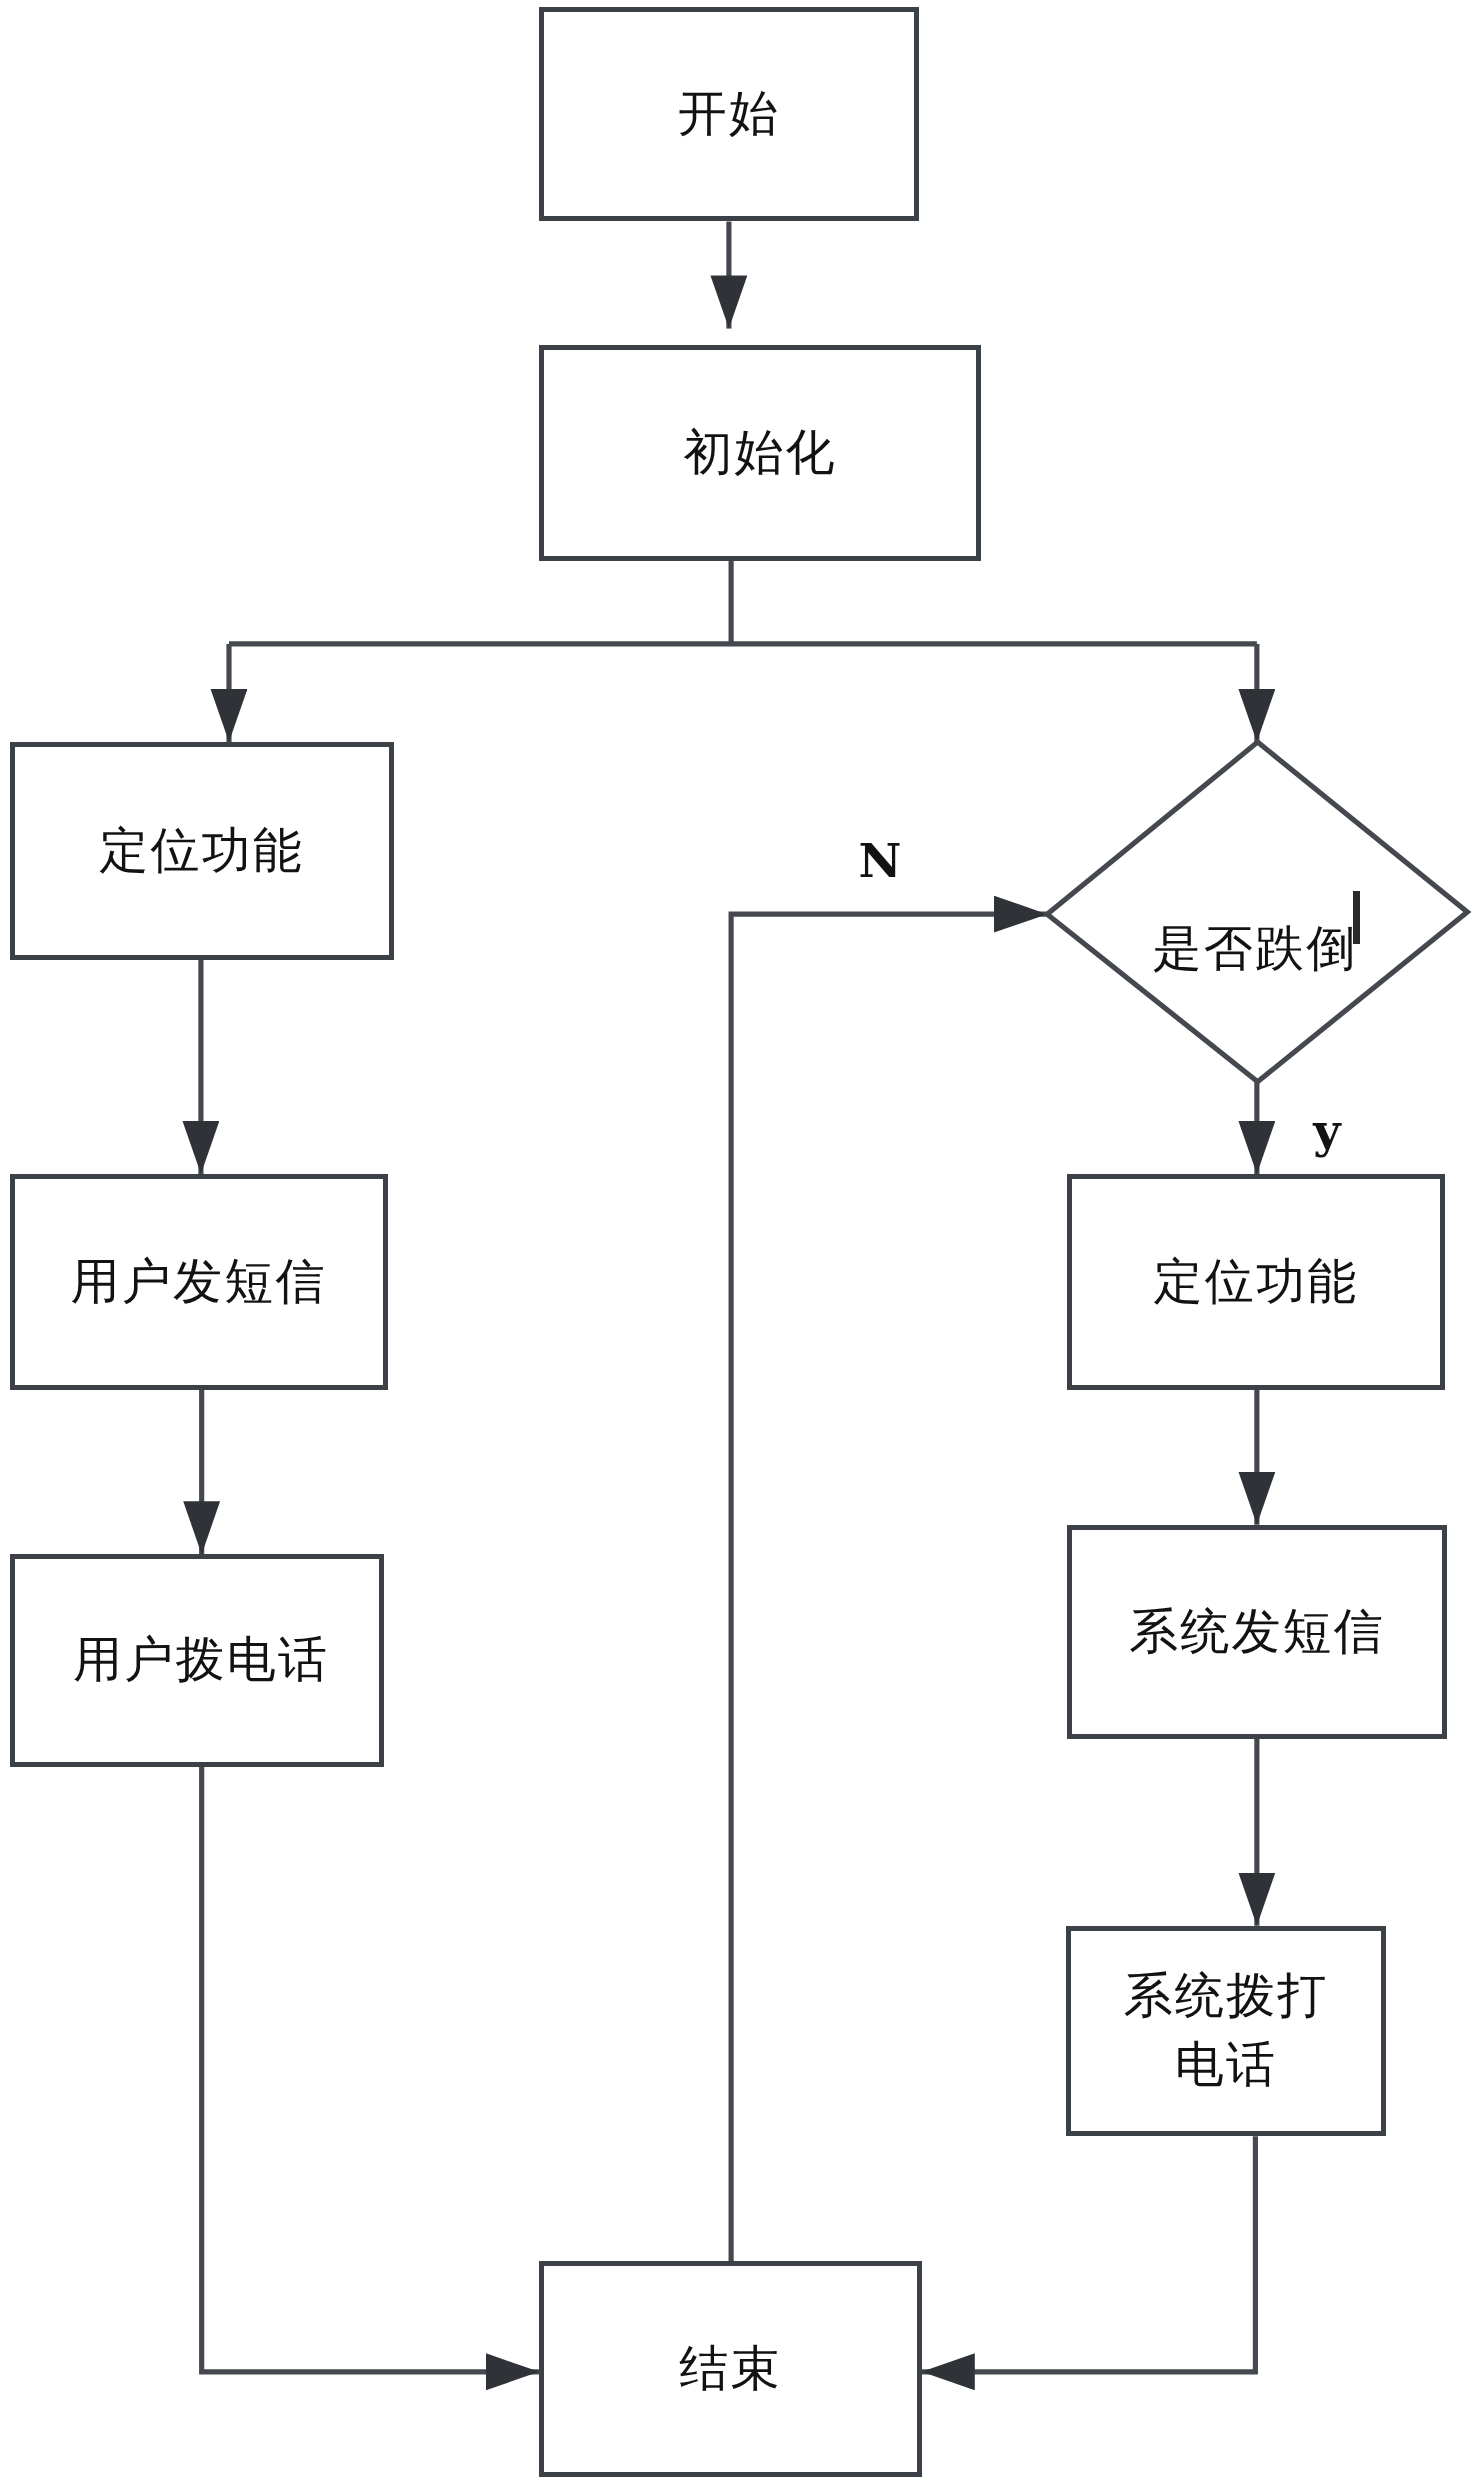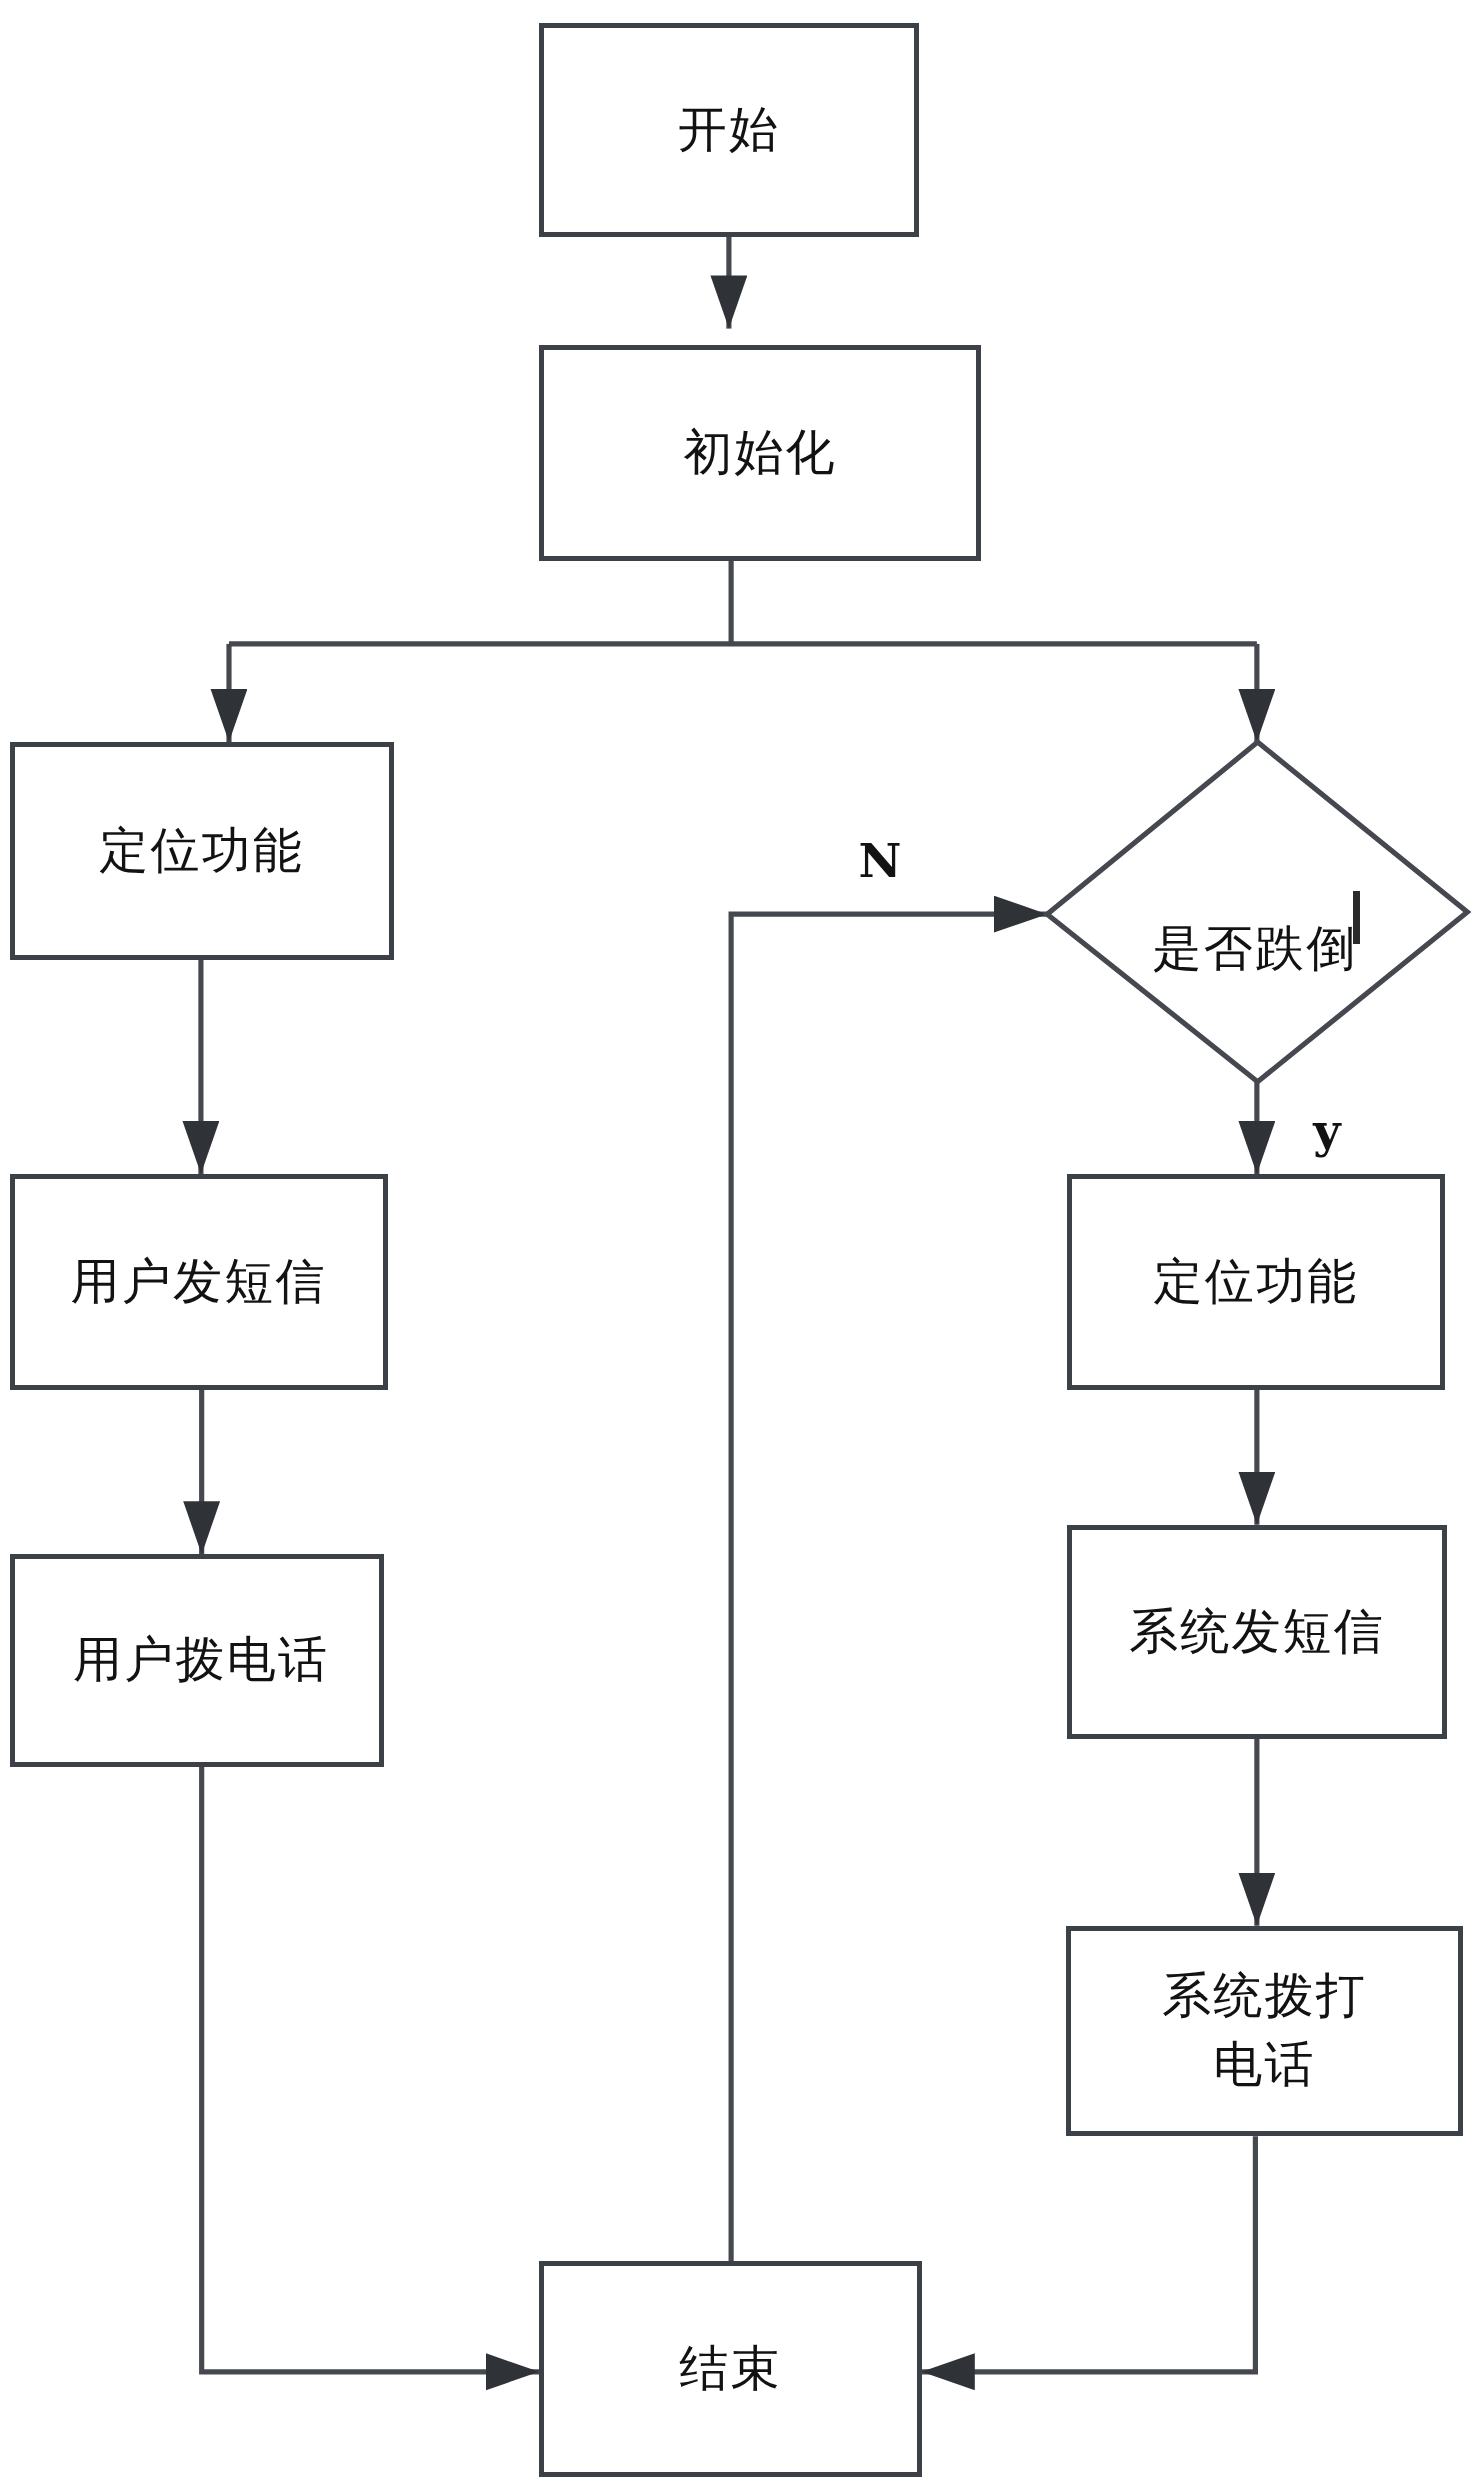--- a/index.html
+++ b/index.html
@@ -72,35 +72,35 @@
 
     <path class="flow" d="M1702,2355 L1702,2608" marker-end="url(#arrow)"></path>
 
     <path class="flow" d="M1700,2893 L1700,3212 L1248,3212" marker-end="url(#arrow)"></path>
 
     <path class="flow" d="M990,3062 L990,1238 L1418,1238" marker-end="url(#arrow)"></path>
 
     <polygon class="diamond" points="1703,1005 1987,1235 1703,1465 1418,1238"></polygon>
   </svg>
 
-  <div class="node" style="left:539px;top:7.4px;width:380px;height:214px;margin-top:16px;">开始</div>
+  <div class="node" style="left:539px;top:7.4px;width:380px;height:214px;">开始</div>
 
   <div class="node" style="left:539px;top:345px;width:442px;height:216px;">初始化</div>
 
   <div class="node" style="left:9.6px;top:742px;width:384px;height:218px;">定位功能</div>
 
   <div class="node" style="left:9.6px;top:1174px;width:378px;height:216px;">用户发短信</div>
 
   <div class="node" style="left:9.6px;top:1554px;width:374px;height:213px;padding-left:9px;">用户拨电话</div>
 
   <div class="node" style="left:1067px;top:1174px;width:378px;height:216px;">定位功能</div>
 
   <div class="node" style="left:1067px;top:1525px;width:380px;height:214px;">系统发短信</div>
 
-  <div class="node" style="left:1066px;top:1926px;width:397px;height:210px;">
+  <div class="node" style="left:1066px;top:1926px;width:320px;height:210px;">
     <div>系统拨打</div>
     <div>电话</div>
   </div>
 
   <div class="node" style="left:539px;top:2261px;width:383px;height:216px;">结束</div>
 
   <div class="free-label" style="left:1063px;top:885px;width:384px;height:62px;margin-top:33px;">是否跌倒</div>
 
   <div class="cursor-bar" style="left:1353px;top:891px;width:6.6px;height:53px;"></div>
 

